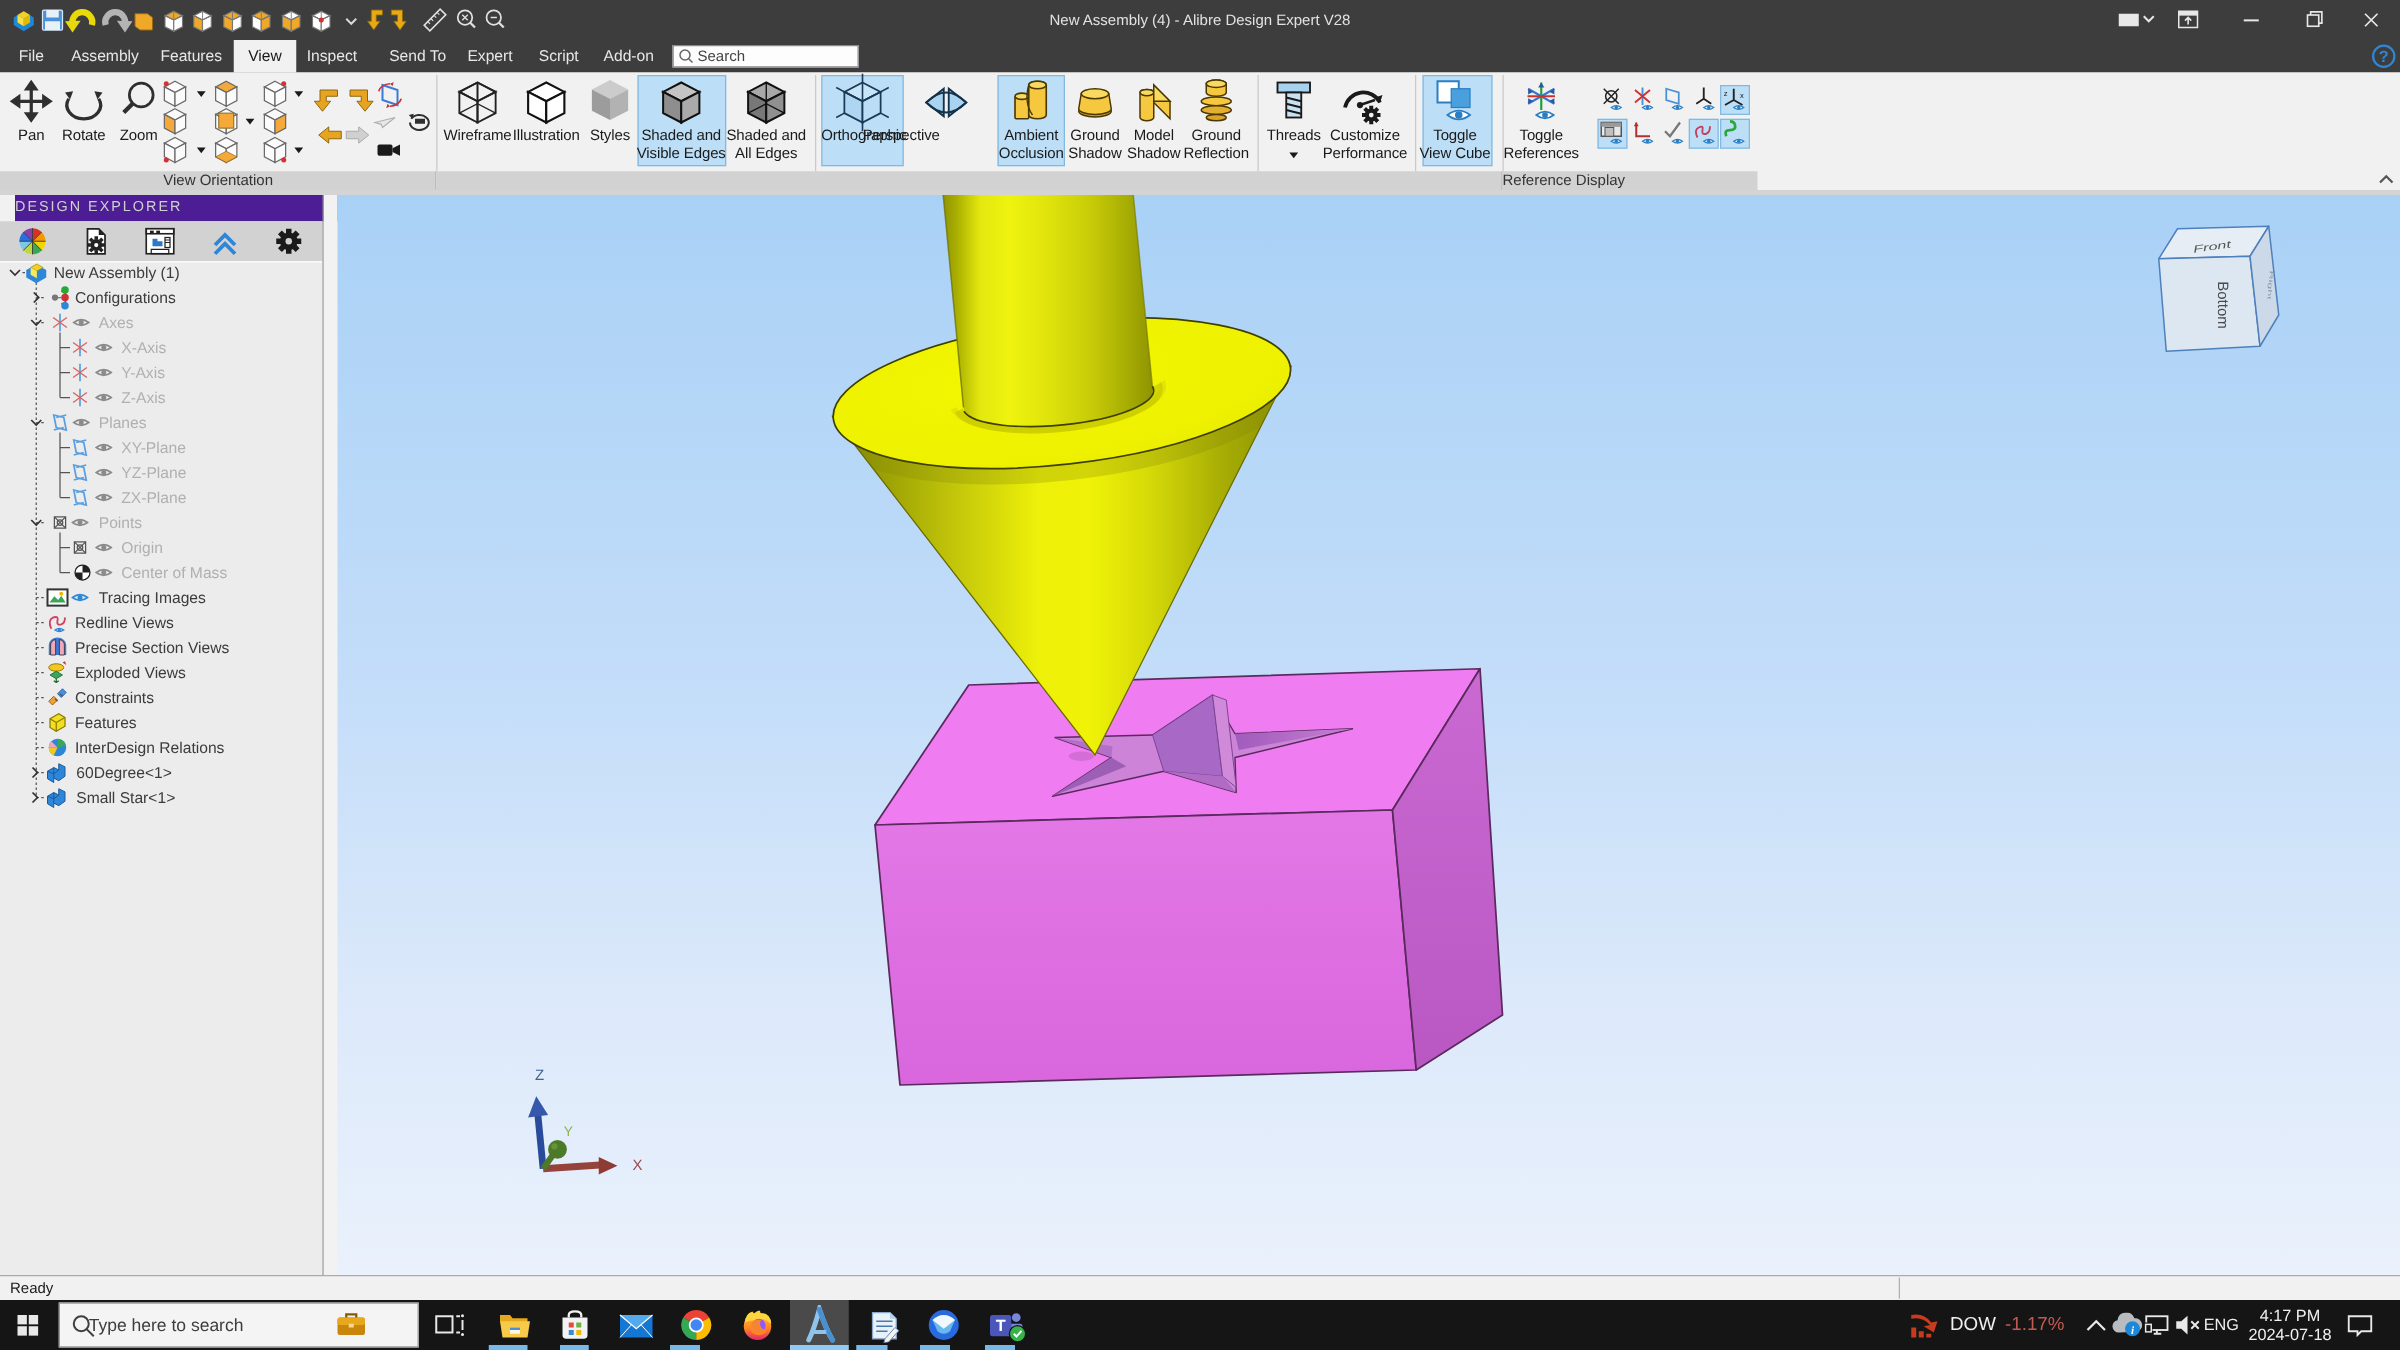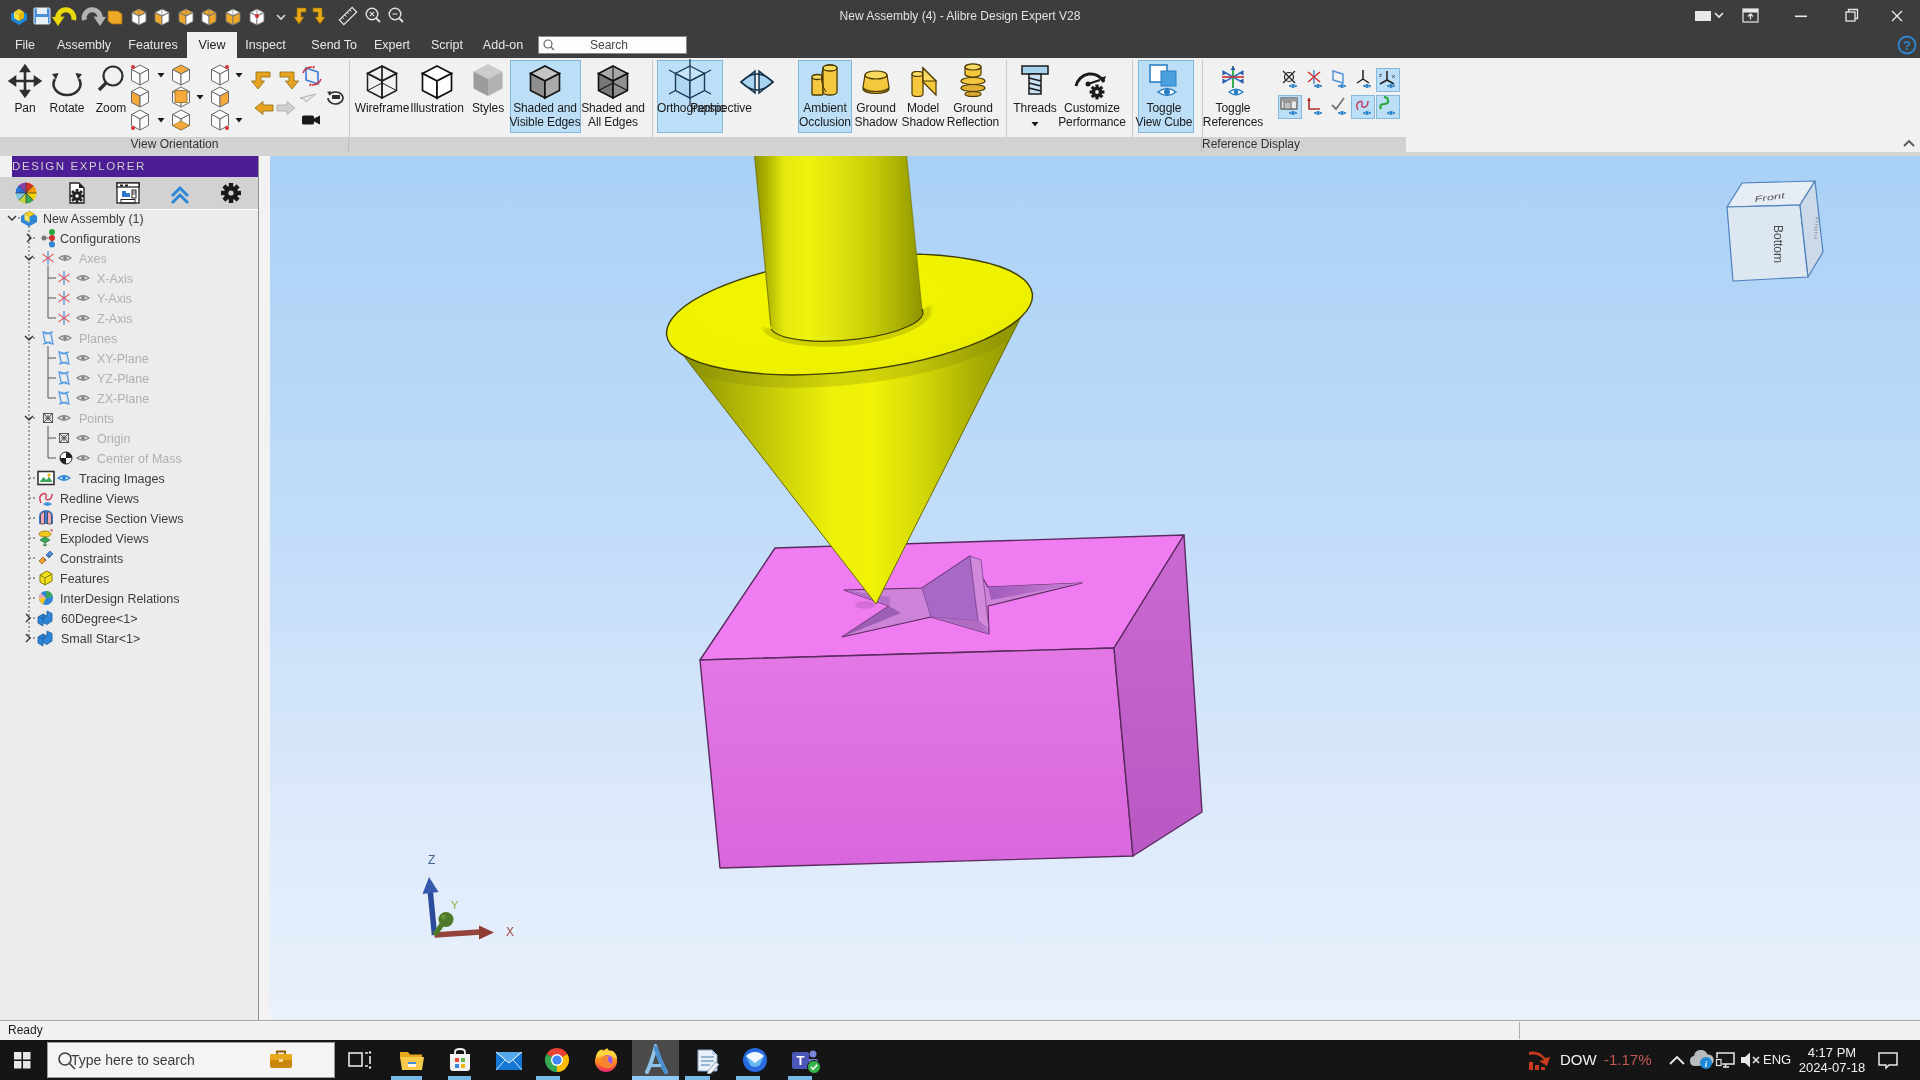--- a/index.html
+++ b/index.html
@@ -128,21 +128,21 @@
 <div class="menuitem" style="left:242px;width:47px;">Inspect</div>
 <div class="menuitem" style="left:302px;width:55px;text-align:right;">Send To</div>
 <div class="menuitem" style="left:367px;width:50px;">Expert</div>
 <div class="menuitem" style="left:426px;width:42px;">Script</div>
 <div class="menuitem" style="left:478px;width:50px;">Add-on</div>
 <div class="abs" style="left:538px;top:36px;width:149px;height:18px;background:#fdfdfd;border:1px solid #888;box-sizing:border-box;"></div>
 <svg class="abs" style="left:541px;top:38px;" width="16" height="14" viewBox="0 0 16 14">
       <circle cx="7" cy="6" r="4" fill="none" stroke="#666" stroke-width="1.2"></circle>
       <path d="M10,9 l3,3" stroke="#666" stroke-width="1.2"></path>
     </svg>
-<div class="abs" style="left:558px;top:36px;height:18px;line-height:18px;font-size:12px;color:#444;margin-left:32px;">Search</div>
+<div class="abs" style="left:558px;top:36px;height:18px;line-height:18px;font-size:12px;color:#444;">Search</div>
 
 <svg class="abs" style="left:1896px;top:34px;" width="22" height="22" viewBox="0 0 22 22">
  <circle cx="11" cy="11" r="8.5" fill="none" stroke="#2e86d4" stroke-width="1.8"></circle>
  <text x="11" y="15.5" font-size="13" font-weight="bold" fill="#2e86d4" text-anchor="middle" font-family="Liberation Sans">?</text>
 </svg>
 
 <div class="abs" style="left:0;top:58px;width:1920px;height:94px;background:#f1f1f1;"></div>
 
 <div class="abs" style="left:0;top:137px;width:349px;height:15px;background:#d2d2d2;border-right:1px solid #bdbdbd;box-sizing:border-box;"></div>
 <div class="abs" style="left:349px;top:137px;width:853px;height:15px;background:#d2d2d2;border-right:1px solid #bdbdbd;box-sizing:border-box;"></div>

